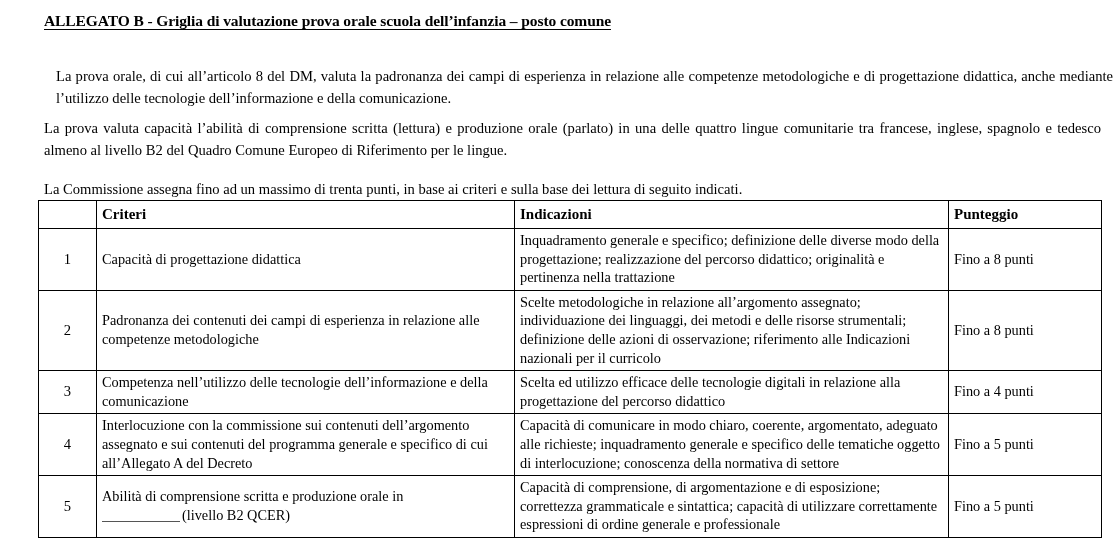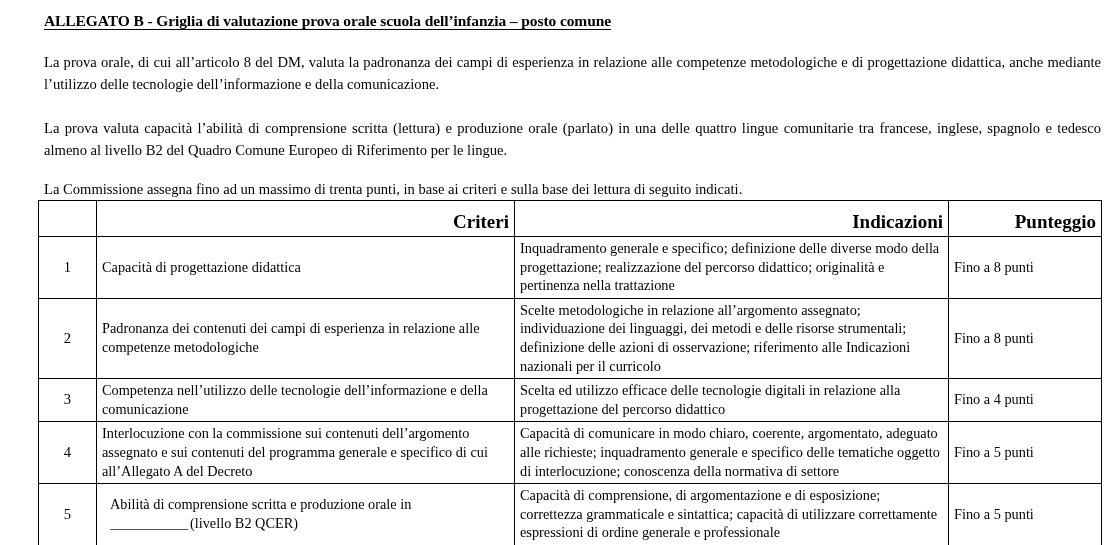--- a/index.html
+++ b/index.html
@@ -35,44 +35,44 @@
   }
   .para {
     position: absolute;
     left: 44px;
     width: 1057px;
     font-size: 14.6px;
     line-height: 22px;
     text-align: justify;
     text-justify: inter-word;
   }
-  .para.p1 { top: 36px; }
+  .para.p1 { top: 50px; margin-left: 12px; }
   .para.p2 { top: 102px; }
   .para.p3 { top: 163px; white-space: nowrap; text-align: left; }
 
   table.grid {
     position: absolute;
     left: 38px;
     top: 200px;
     width: 1063px;
     border-collapse: collapse;
     table-layout: fixed;
     font-size: 14.3px;
   }
   table.grid td, table.grid th {
     border: 1px solid #000000;
     vertical-align: middle;
     padding: 2px 5px 3px 5px;
     line-height: 18.6px;
   }
   table.grid th {
-    text-align: right;
+    text-align: left;
     font-weight: bold;
-    font-size: 19px;
-    padding-top: 11px;
+    font-size: 15px;
+    padding-top: 3px;
     padding-bottom: 3px;
     height: 21px;
   }
   col.c-num   { width: 58px; }
   col.c-crit  { width: 418px; }
   col.c-desc  { width: 434px; }
   col.c-punt  { width: 153px; }
 
   td.num {
     text-align: center;
@@ -89,21 +89,20 @@
   .blank-line {
     display: inline-block;
     width: 78px;
     border-bottom: 1.4px solid #555555;
     height: 13px;
     vertical-align: -2px;
     margin-right: 2px;
   }
   .indent-line {
     display: block;
-    margin-left: 8px;
   }
 </style>
 </head>
 <body>
 
 <div class="page">
 
   <div class="doc-title">ALLEGATO B - Griglia di valutazione prova orale scuola dell’infanzia – posto comune</div>
 
   <p class="para p1">La prova orale, di cui all’articolo 8 del DM, valuta la padronanza dei campi di esperienza in relazione alle competenze metodologiche e di progettazione didattica, anche mediante l’utilizzo delle tecnologie dell’informazione e della comunicazione.</p>

